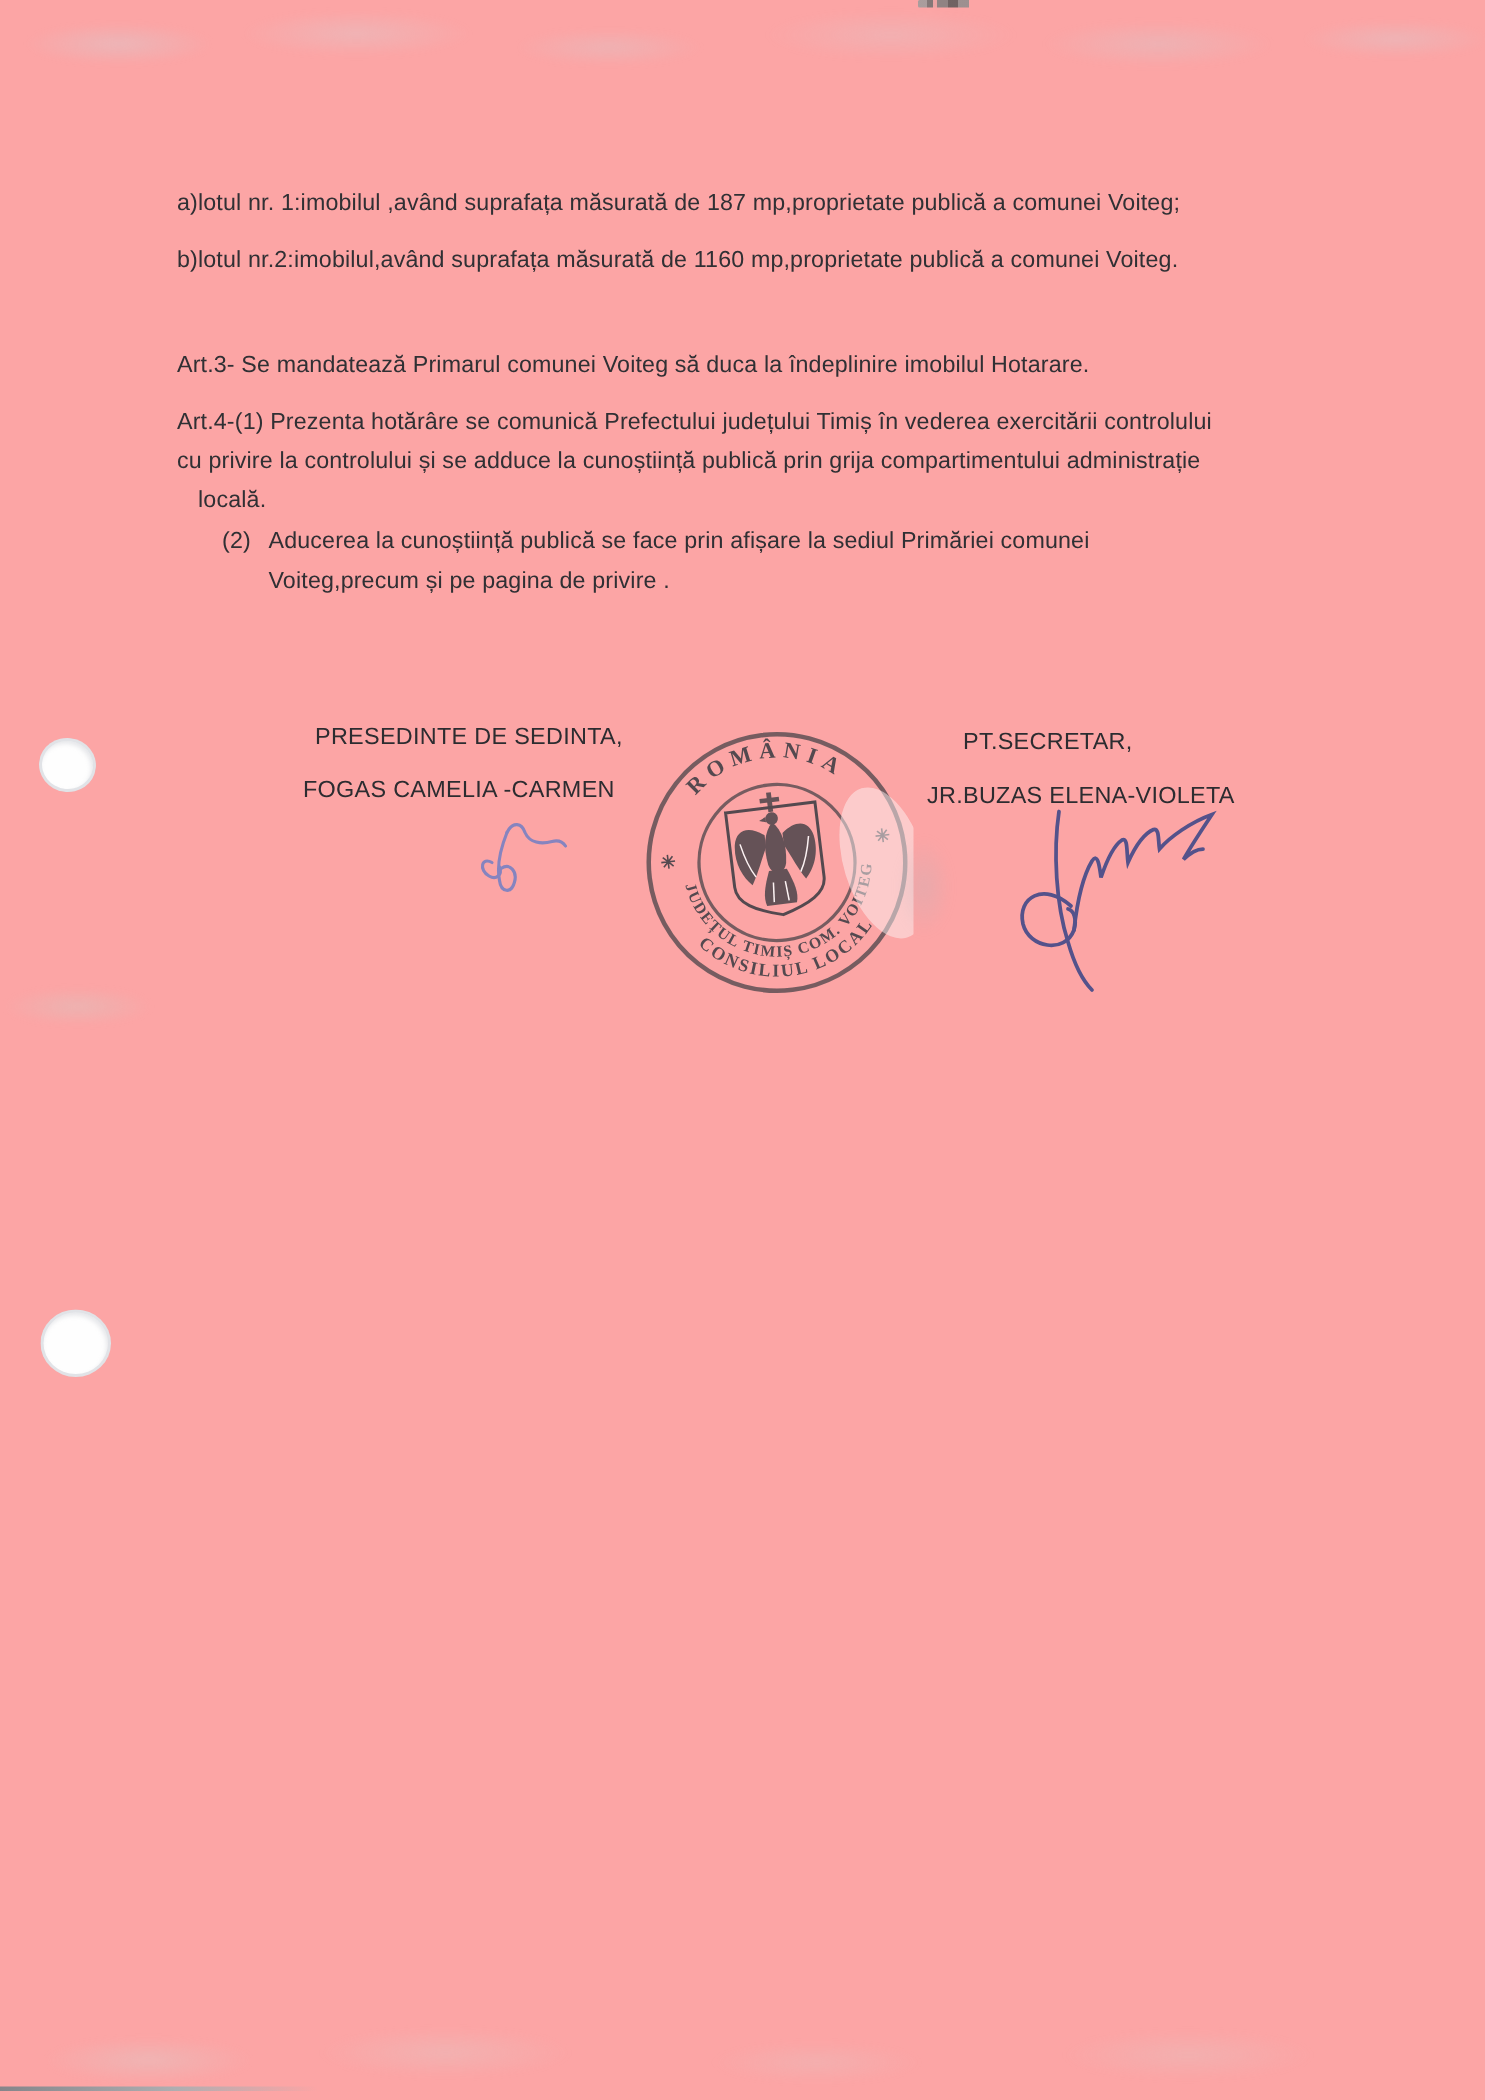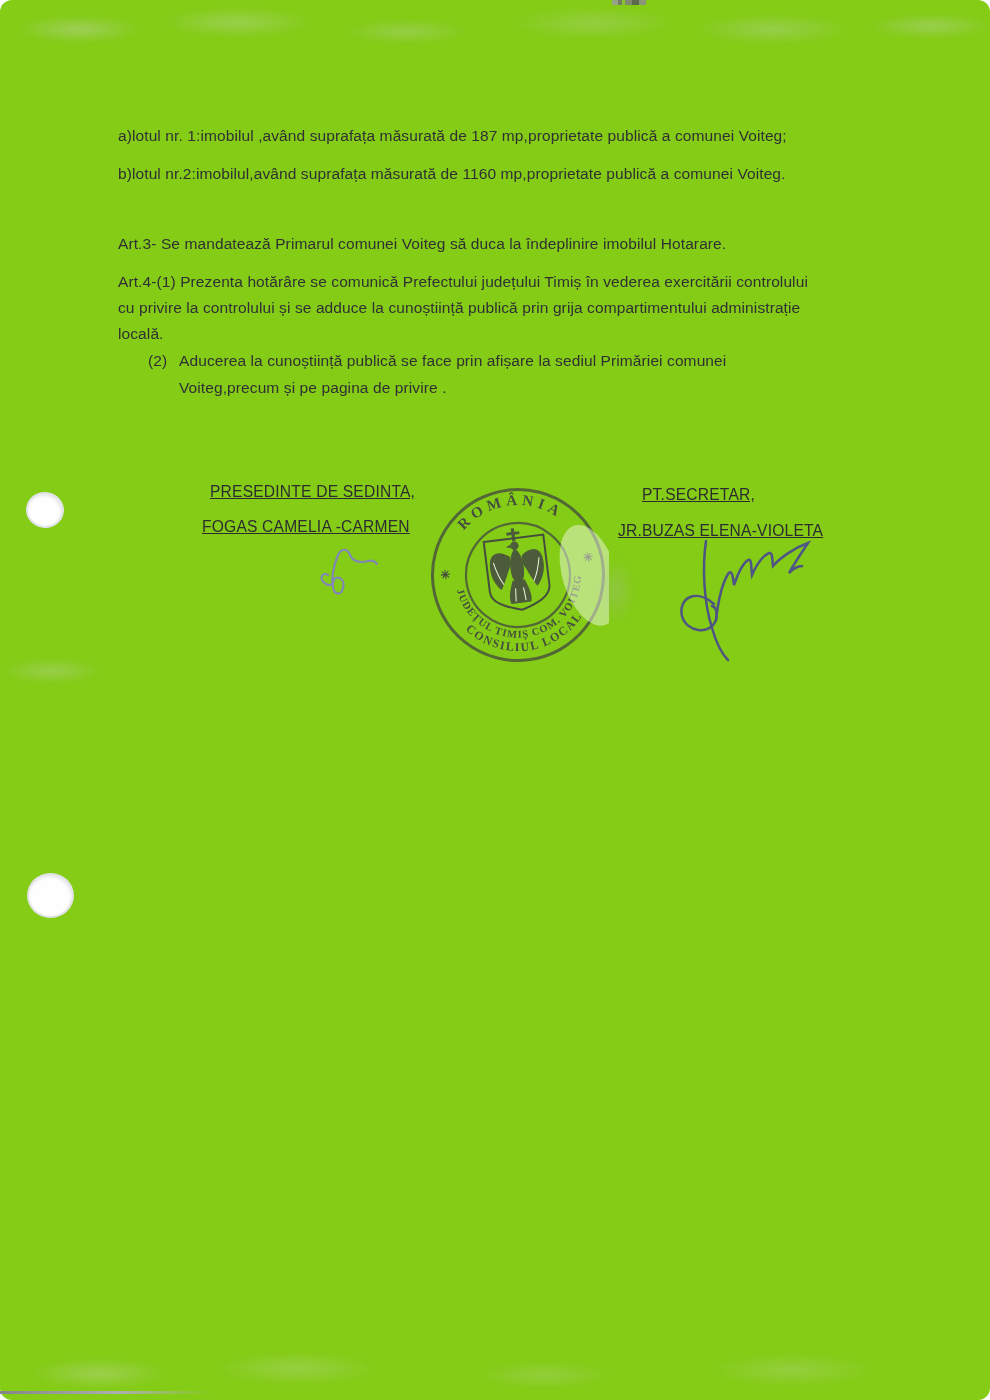--- a/index.html
+++ b/index.html
@@ -2,27 +2,27 @@
 <html><head>
 <meta charset="utf-8">
 <style>
   html,body{margin:0;padding:0;}
   body{
     width:990px;height:1400px;overflow:hidden;
     background:#fdfdfd;
     font-family:"Liberation Sans",sans-serif;
     position:relative;
   }
-  .page{position:absolute;inset:0;background:#84cc16;border-radius:12px;}
+  .page{position:absolute;inset:0;background:#fca5a5;}
   .t{
     position:absolute;
     font-size:15.5px;color:#303034;letter-spacing:.1px;
     white-space:nowrap;line-height:1;
   }
-  .sig-label{font-size:15.6px;color:#2c2c30;letter-spacing:.2px;text-decoration:underline;}
+  .sig-label{font-size:15.6px;color:#2c2c30;letter-spacing:.2px;}
   
   .band{position:absolute;filter:blur(2px);pointer-events:none;}
   .band-top{
     left:0;top:4px;width:990px;height:46px;
     background:
       radial-gradient(90px 20px at 8% 55%, rgba(206,214,221,.34), transparent 70%),
       radial-gradient(110px 22px at 24% 40%, rgba(210,218,224,.28), transparent 70%),
       radial-gradient(90px 18px at 41% 60%, rgba(205,214,220,.26), transparent 70%),
       radial-gradient(120px 24px at 60% 42%, rgba(208,216,222,.22), transparent 70%),
       radial-gradient(110px 22px at 78% 55%, rgba(204,212,219,.28), transparent 70%),
@@ -81,21 +81,21 @@
   <div class="hole hole-1"></div>
   <div class="hole hole-2"></div>
   <div class="bottom-line"></div>
 
   <div class="t" style="left:118px;top:128px">a)lotul nr. 1:imobilul ,având suprafața măsurată de 187 mp,proprietate publică a comunei Voiteg;</div>
   <div class="t" style="left:118px;top:166px">b)lotul nr.2:imobilul,având suprafața măsurată de 1160 mp,proprietate publică a comunei Voiteg.</div>
   <div class="t" style="left:118px;top:236px">Art.3- Se mandatează Primarul comunei Voiteg să duca la îndeplinire imobilul Hotarare.</div>
 
   <div class="t" style="left:118px;top:274px">Art.4-(1) Prezenta hotărâre se comunică Prefectului județului Timiș în vederea exercitării controlului</div>
   <div class="t" style="left:118px;top:300px">cu privire la controlului și se adduce la cunoștiință publică prin grija compartimentului administrație</div>
-  <div class="t" style="left:118px;top:326px">locală.</div>
+  <div class="t" style="left:132px;top:326px">locală.</div>
 
   <div class="t" style="left:148px;top:353px">(2)</div>
   <div class="t" style="left:179px;top:353px">Aducerea la cunoștiință publică se face prin afișare la sediul Primăriei comunei</div>
   <div class="t" style="left:179px;top:380px">Voiteg,precum și pe pagina de privire .</div>
 
   <div class="t sig-label" style="left:210px;top:484px">PRESEDINTE DE SEDINTA,</div>
   <div class="t sig-label" style="left:202px;top:519px">FOGAS CAMELIA -CARMEN</div>
   <div class="t sig-label" style="left:642px;top:487px">PT.SECRETAR,</div>
   <div class="t sig-label" style="left:618px;top:523px">JR.BUZAS ELENA-VIOLETA</div>
 

